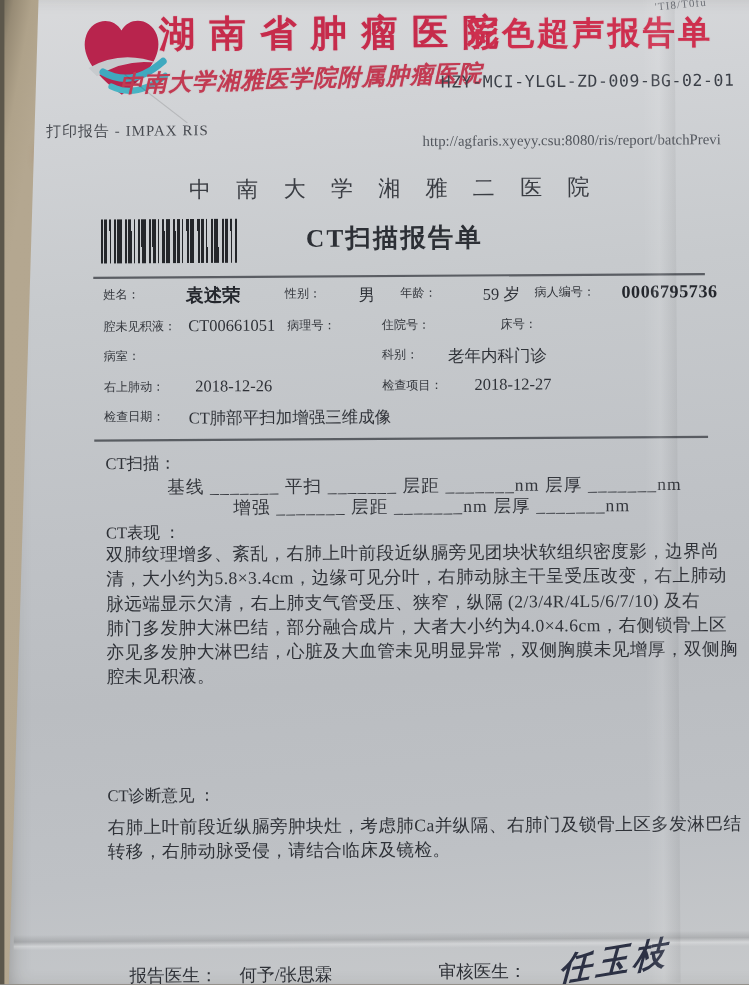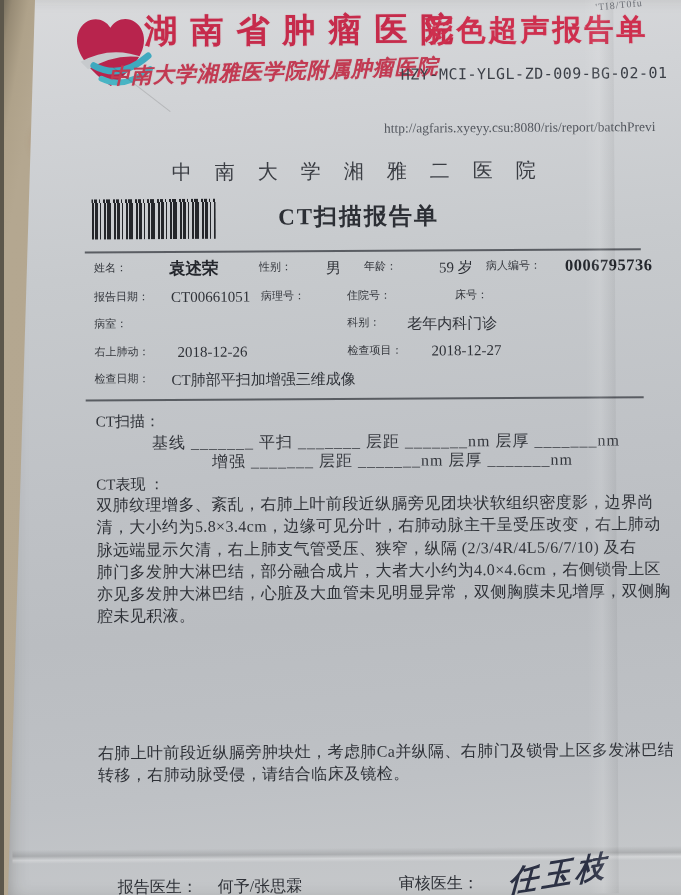--- a/index.html
+++ b/index.html
@@ -80,37 +80,38 @@
         <path d="M18 62 Q50 44 86 58 Q56 52 26 70 Z" fill="#c7cacd"></path>
         <path d="M32 66 Q60 82 90 56" stroke="#3fa9bf" stroke-width="7" fill="none" stroke-linecap="round"></path>
         <path d="M40 80 Q64 92 92 70" stroke="#49b4c4" stroke-width="6" fill="none" stroke-linecap="round"></path>
       </svg>
 
       <span class="abs hosp-name">湖南省肿瘤医院</span>
       <span class="abs hosp-sub">中南大学湘雅医学院附属肿瘤医院</span>
       <span class="abs form-title">彩色超声报告单</span>
       <span class="abs doc-code">HZY-MCI-YLGL-ZD-009-BG-02-01</span>
       <div class="crease-tl"></div>
+      <span class="abs print-label">打印报告 - IMPAX RIS</span>
       <span class="abs url-text">http://agfaris.xyeyy.csu:8080/ris/report/batchPrevi</span>
 
       <span class="abs hosp2-title">中 南 大 学 湘 雅 二 医 院</span>
       <div class="barcode"></div>
       <span class="abs report-title">CT扫描报告单</span>
       <div class="hline hline1"></div>
 
       <span class="abs lab" style="left:95px;top:259px">姓名：</span>
       <span class="abs val val-bold" style="left:170px;top:257px">袁述荣</span>
       <span class="abs lab" style="left:260px;top:259px">性别：</span>
       <span class="abs val" style="left:327px;top:259px">男</span>
       <span class="abs lab" style="left:365px;top:259px">年龄：</span>
       <span class="abs val" style="left:440px;top:259px">59 岁</span>
       <span class="abs lab" style="left:487px;top:259px">病人编号：</span>
       <span class="abs val val-bold" style="left:566px;top:257px;letter-spacing:.5px">0006795736</span>
 
-      <span class="abs lab" style="left:95px;top:288px">报告日期：</span>
+      <span class="abs lab" style="left:95px;top:288px">腔未见积液：</span>
       <span class="abs val" style="left:172px;top:288px">CT00661051</span>
       <span class="abs lab" style="left:262px;top:288px">病理号：</span>
       <span class="abs lab" style="left:348px;top:288px">住院号：</span>
       <span class="abs lab" style="left:456px;top:288px">床号：</span>
 
       <span class="abs lab" style="left:95px;top:315px">病室：</span>
       <span class="abs lab" style="left:348px;top:315px">科别：</span>
       <span class="abs val" style="left:408px;top:315px">老年内科门诊</span>
 
       <span class="abs lab" style="left:95px;top:343px">右上肺动：</span>
@@ -130,20 +131,21 @@
       <span class="abs sec-head" style="left:96px;top:474px">CT表现 ：</span>
       <div class="para" style="left:96px;top:493px">
         <div>双肺纹理增多、紊乱，右肺上叶前段近纵膈旁见团块状软组织密度影，边界尚</div>
         <div>清，大小约为5.8×3.4cm，边缘可见分叶，右肺动脉主干呈受压改变，右上肺动</div>
         <div>脉远端显示欠清，右上肺支气管受压、狭窄，纵隔 (2/3/4R/4L5/6/7/10) 及右</div>
         <div>肺门多发肿大淋巴结，部分融合成片，大者大小约为4.0×4.6cm，右侧锁骨上区</div>
         <div>亦见多发肿大淋巴结，心脏及大血管未见明显异常，双侧胸膜未见增厚，双侧胸</div>
         <div>腔未见积液。</div>
       </div>
 
+      <span class="abs sec-head" style="left:96px;top:713px">CT诊断意见 ：</span>
       <div class="para" style="left:96px;top:741px">
         <div>右肺上叶前段近纵膈旁肿块灶，考虑肺Ca并纵隔、右肺门及锁骨上区多发淋巴结</div>
         <div>转移，右肺动脉受侵，请结合临床及镜检。</div>
       </div>
 
       <div class="fold-shadow"></div>
       <span class="abs doc-lab" style="left:115px;top:876px">报告医生：</span>
       <span class="abs doc-lab" style="left:215px;top:876px">何予/张思霖</span>
       <span class="abs doc-lab" style="left:396px;top:874px">审核医生：</span>
       <span class="abs signature">任玉枝</span>

